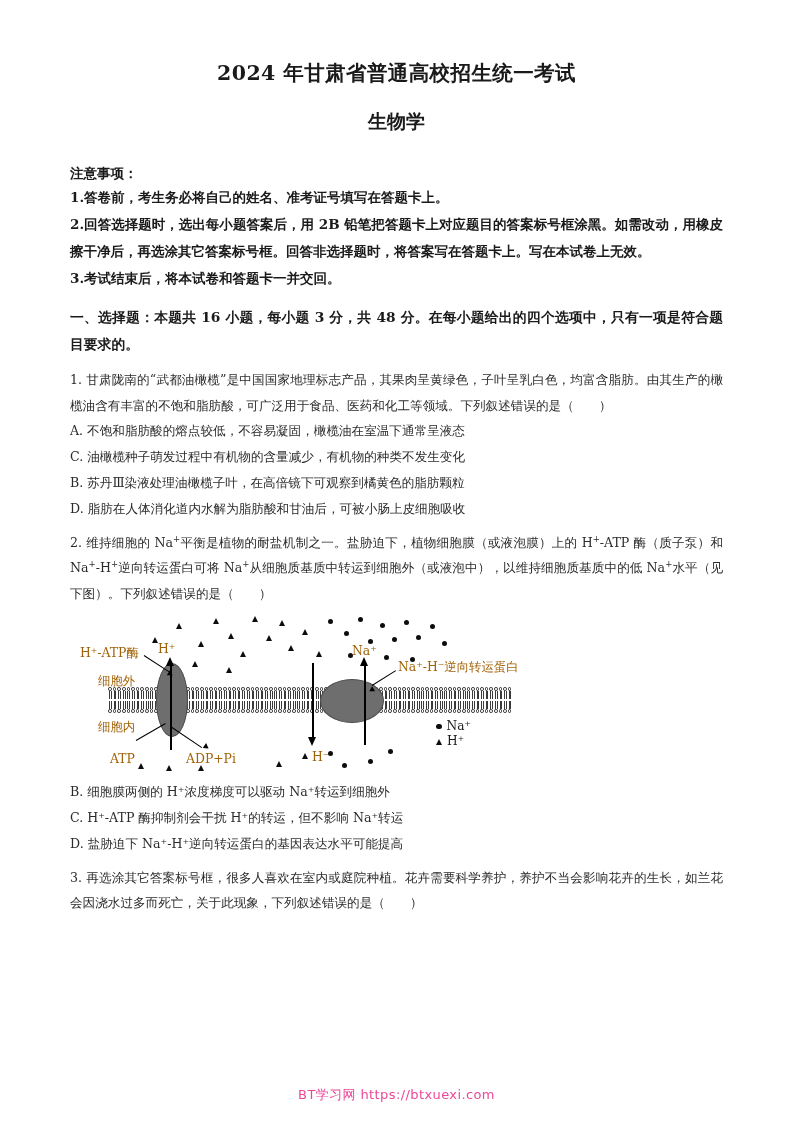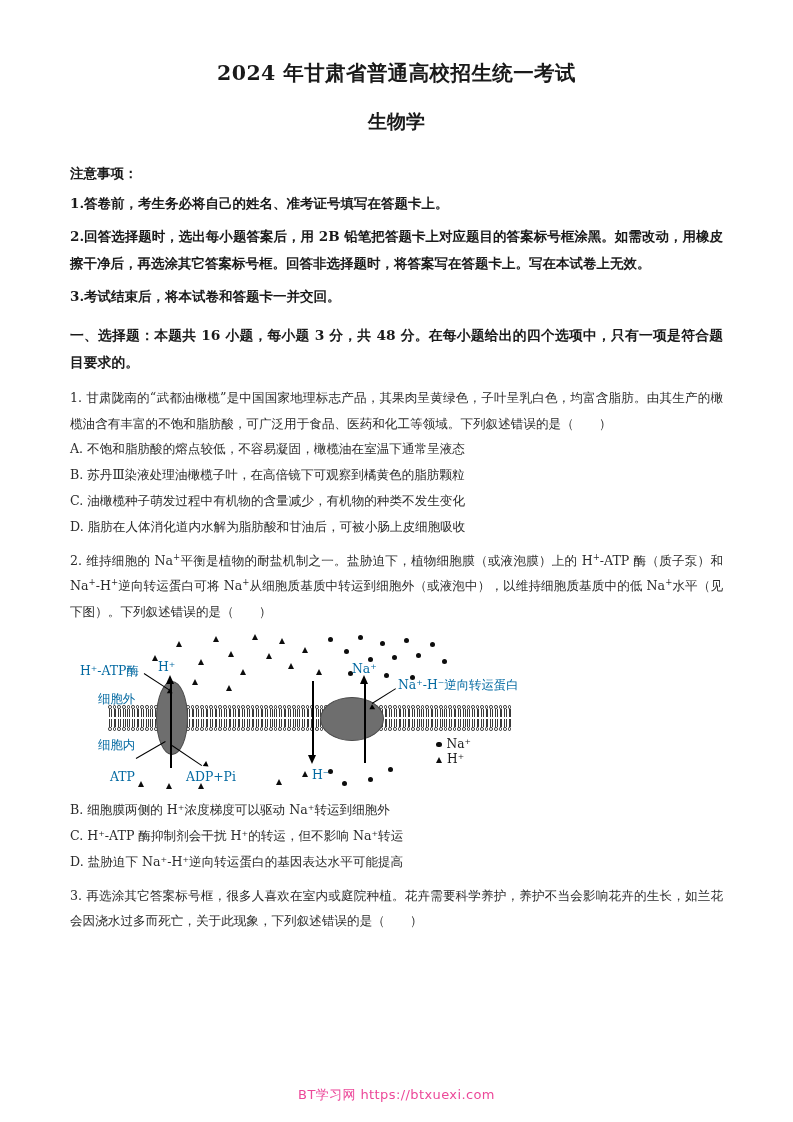--- a/index.html
+++ b/index.html
@@ -44,21 +44,20 @@
     font-weight: bold;
     margin-top: 30px;
     line-height: 1.5;
   }
   .notice-item {
     font-size: 13.5px;
     font-weight: bold;
     line-height: 2.0;
     text-align: justify;
     text-justify: inter-ideograph;
-    margin-top: 6px;
   }
   .section-head {
     font-size: 13.8px;
     font-weight: bold;
     line-height: 2.0;
     margin-top: 12px;
     text-align: justify;
     text-justify: inter-ideograph;
   }
   .q-stem {
@@ -84,21 +83,21 @@
   
   .figure {
     position: relative;
     width: 560px;
     height: 160px;
     margin: 8px 0 4px 10px;
   }
   .fig-label {
     position: absolute;
     font-size: 12.4px;
-    color: #0369a1;
+    color: #a16207;
     white-space: nowrap;
   }
   .membrane {
     position: absolute;
     left: 28px;
     top: 72px;
     width: 412px;
     height: 26px;
   }
   .bilayer-row {
@@ -247,22 +246,22 @@
     <div class="notice-item">2.回答选择题时，选出每小题答案后，用 2B 铅笔把答题卡上对应题目的答案标号框涂黑。如需改动，用橡皮擦干净后，再选涂其它答案标号框。回答非选择题时，将答案写在答题卡上。写在本试卷上无效。</div>
     <div class="notice-item">3.考试结束后，将本试卷和答题卡一并交回。</div>
 
     <div class="section-head">一、选择题：本题共 16 小题，每小题 3 分，共 48 分。在每小题给出的四个选项中，只有一项是符合题目要求的。</div>
 
     <div class="q-stem">
       <span>1.</span>
       <span>甘肃陇南的“武都油橄榄”是中国国家地理标志产品，其果肉呈黄绿色，子叶呈乳白色，均富含脂肪。由其生产的橄榄油含有丰富的不饱和脂肪酸，可广泛用于食品、医药和化工等领域。下列叙述错误的是（　　）</span>
     </div>
     <div class="q-option">A. 不饱和脂肪酸的熔点较低，不容易凝固，橄榄油在室温下通常呈液态</div>
+    <div class="q-option">C. 油橄榄种子萌发过程中有机物的含量减少，有机物的种类不发生变化</div>
     <div class="q-option">B. 苏丹Ⅲ染液处理油橄榄子叶，在高倍镜下可观察到橘黄色的脂肪颗粒</div>
-    <div class="q-option">C. 油橄榄种子萌发过程中有机物的含量减少，有机物的种类不发生变化</div>
     <div class="q-option">D. 脂肪在人体消化道内水解为脂肪酸和甘油后，可被小肠上皮细胞吸收</div>
 
     <div class="q-stem">
       <span>2.</span>
       <span>维持细胞的 Na</span><sup>+</sup><span>平衡是植物的耐盐机制之一。盐胁迫下，植物细胞膜（或液泡膜）上的 H</span><sup>+</sup><span>-ATP 酶（质子泵）和 Na</span><sup>+</sup><span>-H</span><sup>+</sup><span>逆向转运蛋白可将 Na</span><sup>+</sup><span>从细胞质基质中转运到细胞外（或液泡中），以维持细胞质基质中的低 Na</span><sup>+</sup><span>水平（见下图）。下列叙述错误的是（　　）</span>
     </div>
 
     <div class="figure">
 
       <div class="particle tri" style="left:72px; top:22px;"></div>

